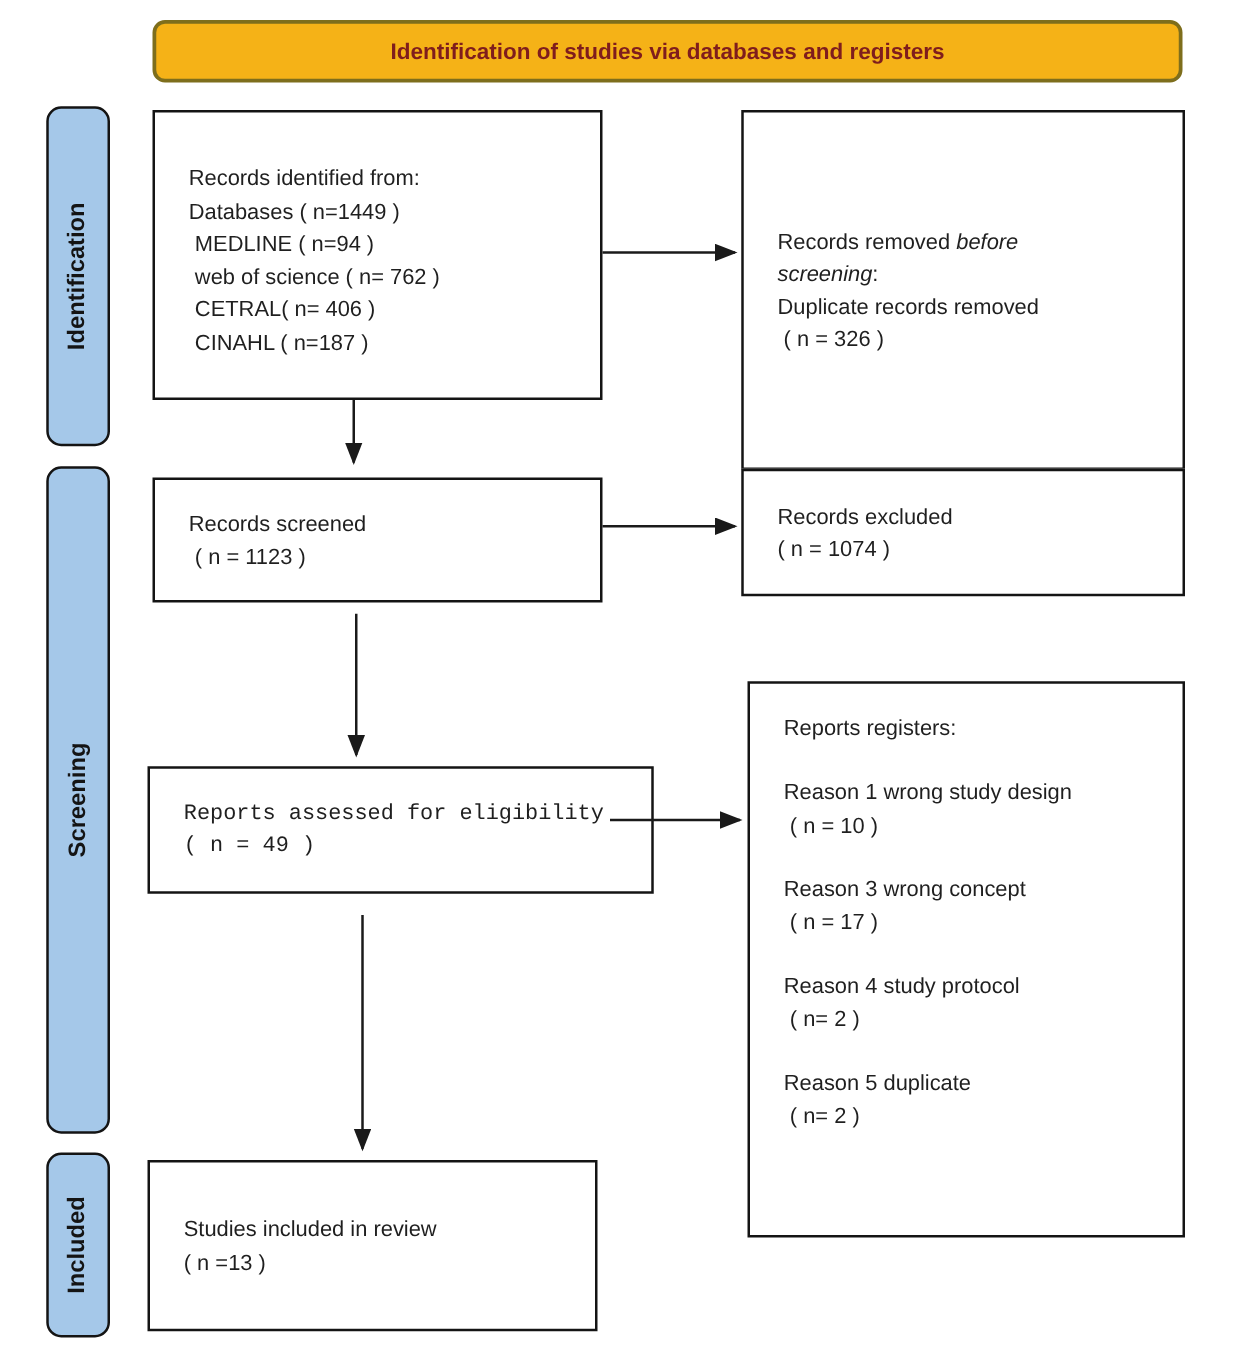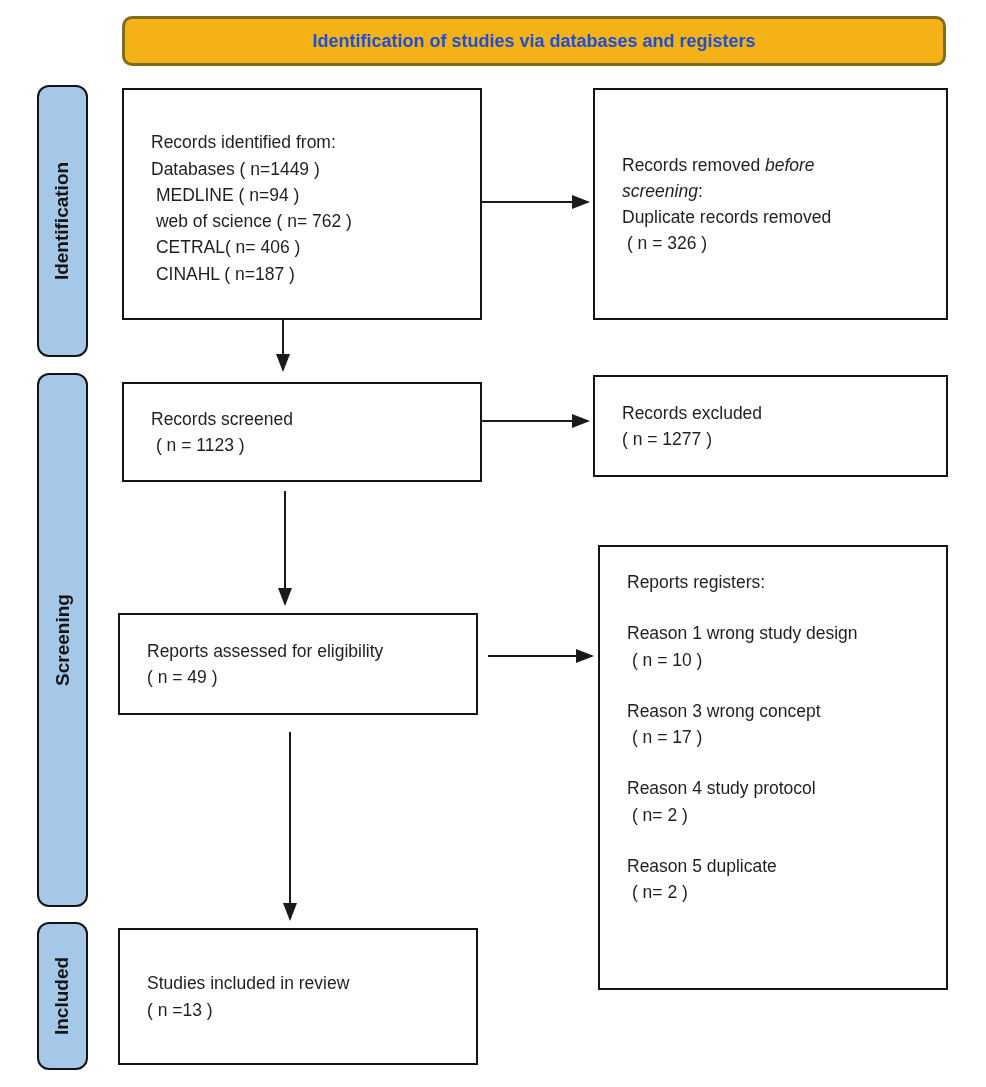--- a/index.html
+++ b/index.html
@@ -22,21 +22,21 @@
     width: 824px; height: 50px;
     background: #F5B217;
     border: 3px solid #7E6E1C;
     border-radius: 10px;
     box-sizing: border-box;
     display: flex;
     align-items: center;
     justify-content: center;
     font-weight: bold;
     font-size: 18px;
-    color: #1d4ed8;
+    color: #7f1d1d;
   }
   .stage {
     position: absolute;
     left: 37px;
     width: 51px;
     background: #A5C8E9;
     border: 2.5px solid #141414;
     border-radius: 12px;
     box-sizing: border-box;
     display: flex;
@@ -61,24 +61,24 @@
     box-sizing: border-box;
     display: flex;
     flex-direction: column;
     justify-content: center;
     font-size: 17.5px;
     line-height: 1.5;
     color: #1f1f1f;
   }
   .node .txt { white-space: pre-wrap; }
   .box1 { left: 122px; top: 88px;  width: 360px; height: 232px; padding: 16px 10px 8px 27px; }
-  .box2 { left: 593px; top: 88px;  width: 355px; height: 232px; padding: 8px 26px 8px 27px; }
+  .box2 { left: 593px; top: 88px;  width: 355px; height: 288px; padding: 8px 26px 8px 27px; }
   .box3 { left: 122px; top: 382px; width: 360px; height: 100px; padding: 4px 12px 4px 27px; }
   .box4 { left: 593px; top: 375px; width: 355px; height: 102px; padding: 4px 10px 4px 27px; }
-  .box5 { left: 118px; top: 613px; width: 360px; height: 102px; padding: 4px 10px 4px 27px; }
+  .box5 { left: 118px; top: 613px; width: 405px; height: 102px; padding: 4px 10px 4px 27px; font-family: Liberation Mono, monospace; }
   .box6 { left: 598px; top: 545px; width: 350px; height: 445px; padding: 22px 10px 10px 27px; justify-content: flex-start; }
   .box7 { left: 118px; top: 928px; width: 360px; height: 137px; padding: 4px 10px 4px 27px; }
   .box2 .head { max-width: 250px; }
   .box2 .head i { font-style: italic; }
   .box6 .reason { margin-top: 25px; }
   .arrows {
     position: absolute;
     left: 0; top: 0;
     width: 986px; height: 1087px;
     pointer-events: none;
@@ -118,21 +118,21 @@
  ( n = 326 )</div>
   </div>
 
   <div class="node box3">
     <div class="txt">Records screened
  ( n = 1123 )</div>
   </div>
 
   <div class="node box4">
     <div class="txt">Records excluded
-( n = 1277 )</div>
+( n = 1074 )</div>
   </div>
 
   <div class="node box5">
     <div class="txt">Reports assessed for eligibility
 ( n = 49 )</div>
   </div>
 
   <div class="node box6">
     <div class="txt">Reports registers:</div>
     <div class="txt reason">Reason 1 wrong study design

